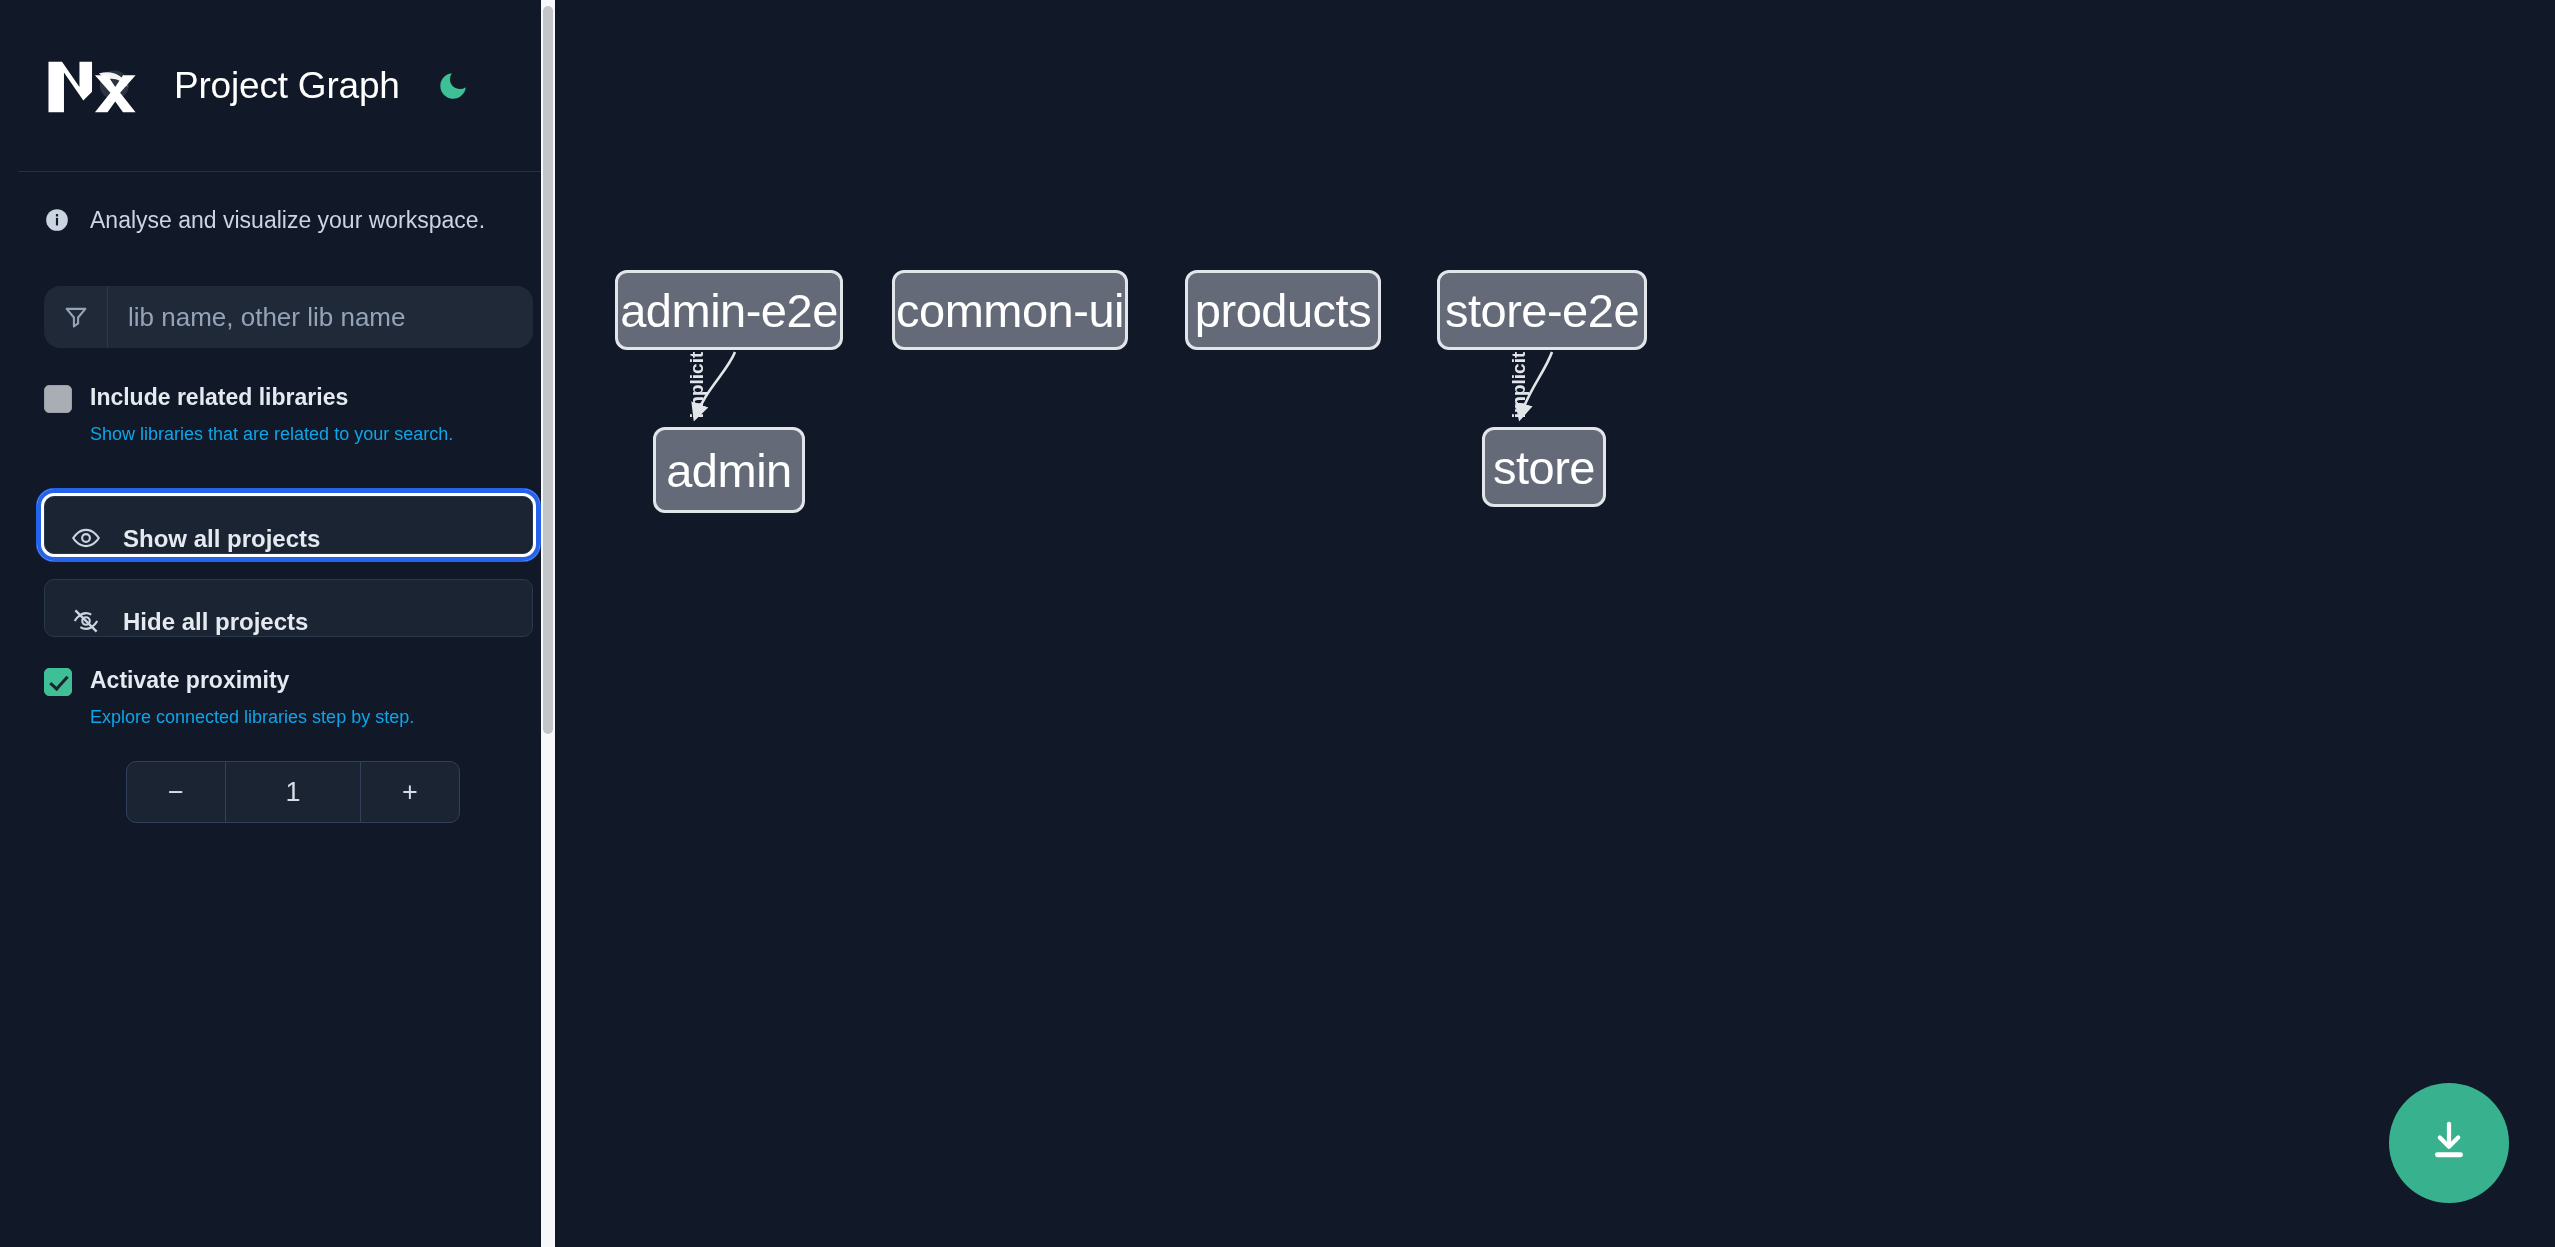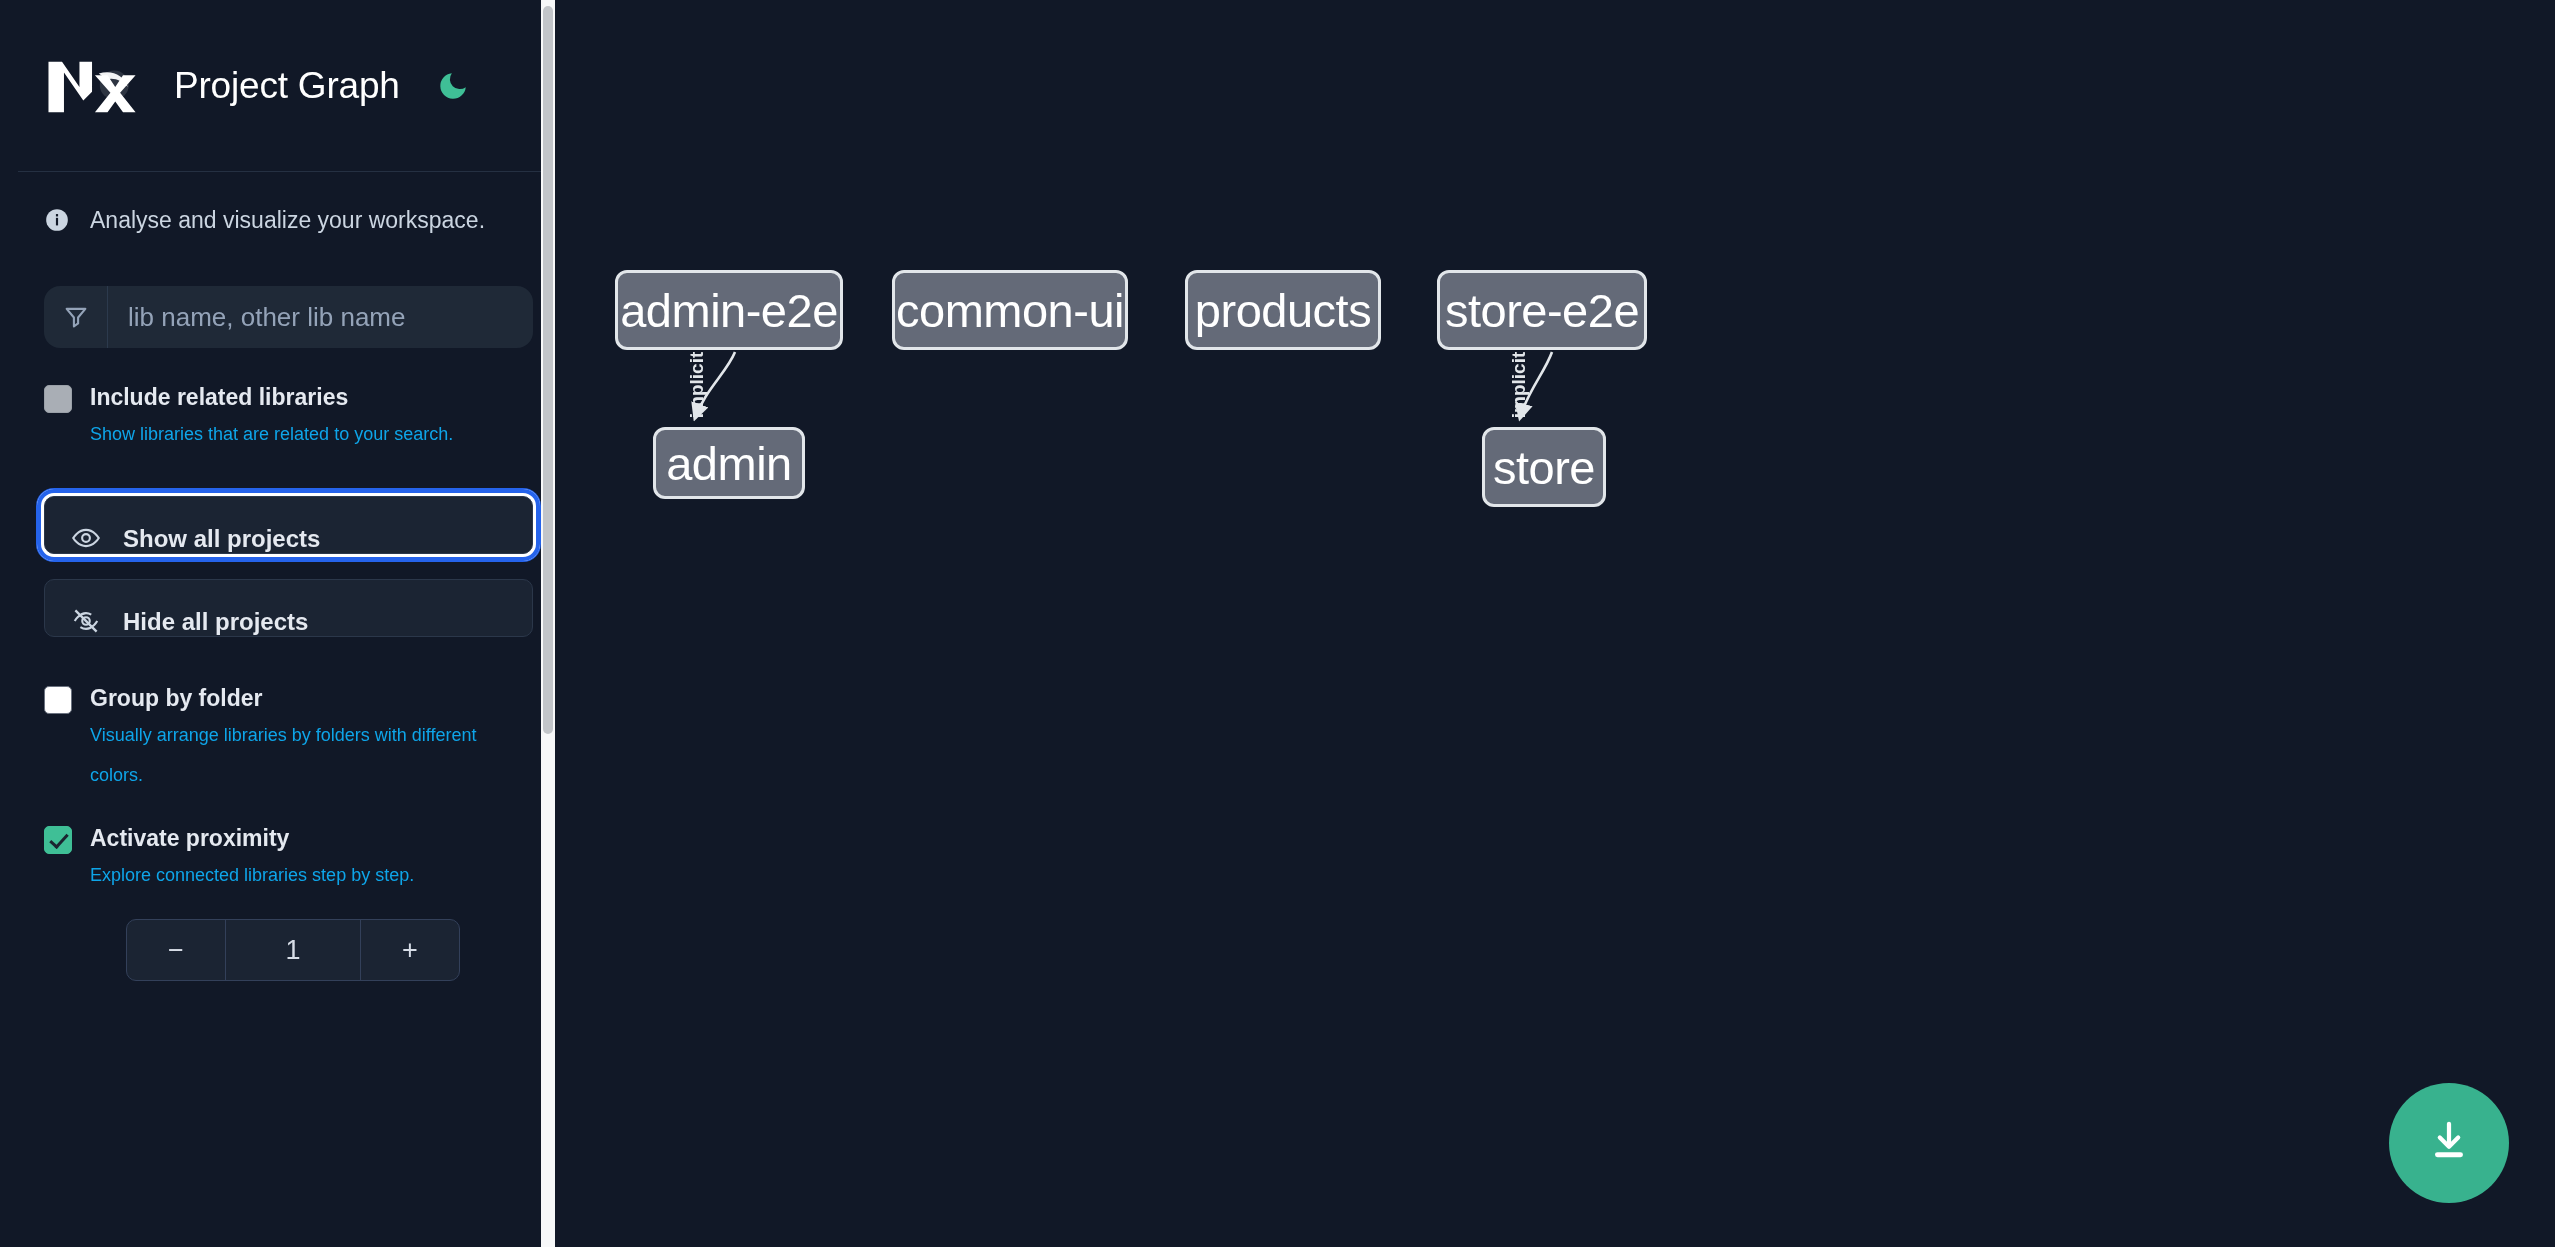--- a/index.html
+++ b/index.html
@@ -252,27 +252,20 @@
         <span class="btn-icon">
           <svg viewBox="0 0 24 24" width="30" height="30">
             <path fill="none" stroke="#cbd5e1" stroke-width="1.7" d="M3 12s3.6-6.3 9-6.3c1.6 0 3 .5 4.2 1.2M21 12s-3.6 6.3-9 6.3c-1.7 0-3.2-.6-4.5-1.4"></path>
             <circle cx="12" cy="12" r="3" fill="none" stroke="#cbd5e1" stroke-width="1.7"></circle>
             <line x1="3.5" y1="3.5" x2="20.5" y2="20.5" stroke="#cbd5e1" stroke-width="1.8"></line>
           </svg>
         </span>
         <span class="btn-label">Hide all projects</span>
       </div>
 
-      <div class="check-block" style="margin-top:44px">
-        <span class="cb white"></span>
-        <span class="check-text">
-          <span class="check-title" style="display:block">Group by folder</span>
-          <span class="check-desc" style="display:block">Visually arrange libraries by folders with different colors.</span>
-        </span>
-      </div>
 
       <div class="check-block" style="margin-top:26px">
         <span class="cb green"></span>
         <span class="check-text">
           <span class="check-title" style="display:block">Activate proximity</span>
           <span class="check-desc" style="display:block">Explore connected libraries step by step.</span>
         </span>
       </div>
 
       <div class="stepper">
@@ -299,21 +292,21 @@
       <path d="M180 352 C 172 372, 150 390, 140 418" fill="none" stroke="#e2e6ea" stroke-width="2.6" marker-end="url(#arrow)"></path>
       <text x="148" y="385" fill="#e2e6ea" font-size="19" font-family="Liberation Sans, sans-serif" font-weight="700" transform="rotate(-90 148 385)" text-anchor="middle">implicit</text>
       <path d="M997 352 C 990 372, 972 392, 965 418" fill="none" stroke="#e2e6ea" stroke-width="2.6" marker-end="url(#arrow)"></path>
       <text x="970" y="385" fill="#e2e6ea" font-size="19" font-family="Liberation Sans, sans-serif" font-weight="700" transform="rotate(-90 970 385)" text-anchor="middle">implicit</text>
     </svg>
 
     <div class="node" style="left:60px;  top:270px; width:228px; height:80px;">admin-e2e</div>
     <div class="node" style="left:337px; top:270px; width:236px; height:80px;">common-ui</div>
     <div class="node" style="left:630px; top:270px; width:196px; height:80px;">products</div>
     <div class="node" style="left:882px; top:270px; width:210px; height:80px;">store-e2e</div>
-    <div class="node" style="left:98px;  top:427px; width:152px; height:72px;">admin</div>
+    <div class="node" style="left:98px;  top:427px; width:152px; height:86px;">admin</div>
     <div class="node" style="left:927px; top:427px; width:124px; height:80px;">store</div>
 
     <div class="fab">
       <span>
         <svg viewBox="0 0 24 24" width="46" height="46">
           <path fill="none" stroke="#ffffff" stroke-width="2.2" stroke-linecap="round" d="M12 3v11"></path>
           <path fill="none" stroke="#ffffff" stroke-width="2.2" stroke-linecap="round" stroke-linejoin="round" d="M7.2 10.2 12 15l4.8-4.8"></path>
           <path fill="none" stroke="#ffffff" stroke-width="2.6" stroke-linecap="round" d="M6 19.2h12"></path>
         </svg>
       </span>

